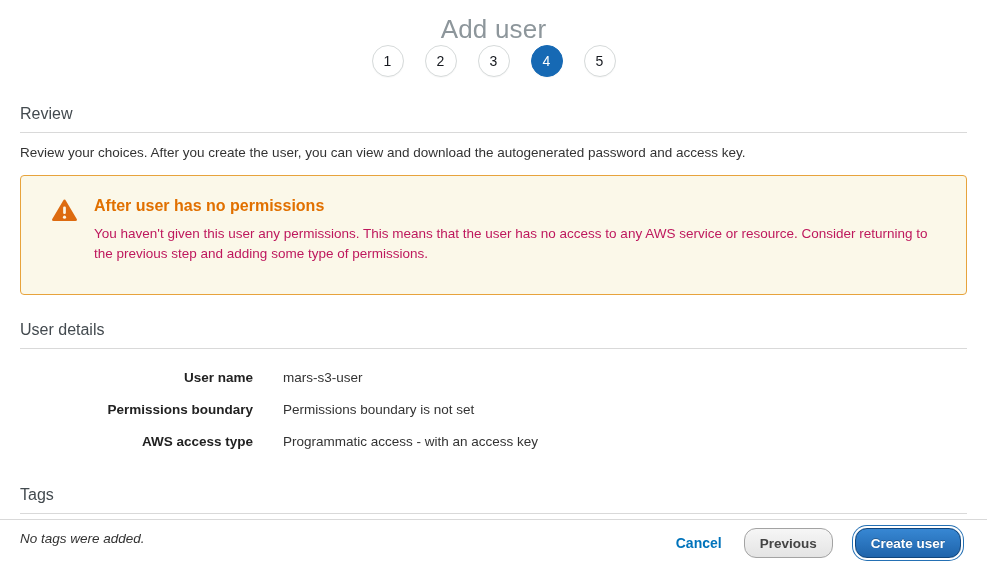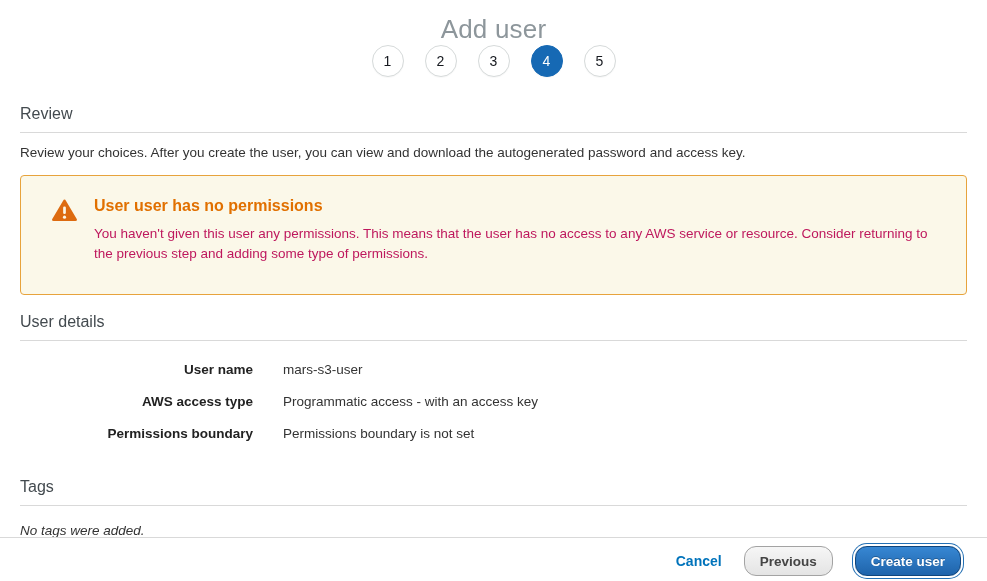--- a/index.html
+++ b/index.html
@@ -42,33 +42,33 @@
     border-radius: 4px;
     padding: 21px 35px 24px 31px;
     display: flex;
     min-height: 120px;
   }
   .warning-icon { flex: 0 0 auto; margin: 2px 17px 0 0; }
   .warning-title { color: #e17000; font-size: 16px; font-weight: 700; margin: 0 0 9px; }
   .warning-body { font-size: 13.5px; line-height: 20px; color: #be185d; margin: 0; }
 
   
-  .details-section { margin-top: 18px; }
+  .details-section { margin-top: 26px; }
   .details-rows { margin-top: 13px; }
   .details-row { display: flex; padding: 8px 0; font-size: 13.5px; line-height: 16px; }
   .details-label { width: 233px; text-align: right; font-weight: 700; color: #222; flex: 0 0 auto; }
   .details-value { padding-left: 30px; color: #333; }
 
   
   .tags-section { margin-top: 28px; }
   .tags-empty { font-style: italic; font-size: 13.5px; color: #333; margin: 17px 0 0; }
 
   
   .footer {
-    position: absolute; left: 0; right: 0; top: 537px;
+    position: absolute; left: 0; right: 0; top: 519px;
     border-top: 1px solid #d9d9d9;
     padding: 8px 22px 0 20px;
     display: flex; justify-content: flex-end; align-items: center; gap: 22px;
   }
   .link-cancel {
     color: #0073bb; font-weight: 700; font-size: 14px;
     text-decoration: none; cursor: pointer;
   }
   .btn {
     font-family: "Liberation Sans", sans-serif;
@@ -111,39 +111,39 @@
 
   <div class="warning-box">
     <span class="warning-icon">
       <svg viewBox="0 0 24 22" width="25" height="23" aria-hidden="true">
         <path d="M13.5 1.8 L23.6 19.0 Q24.7 21 22.4 21 L1.6 21 Q-0.7 21 0.4 19.0 L10.5 1.8 Q12 -0.9 13.5 1.8 Z" fill="#dd6b10"></path>
         <rect x="10.7" y="7.2" width="2.6" height="7.2" rx="1.2" fill="#fbf8e9"></rect>
         <circle cx="12" cy="17.4" r="1.5" fill="#fbf8e9"></circle>
       </svg>
     </span>
     <div>
-      <p class="warning-title">User user has no permissions</p>
+      <p class="warning-title">After user has no permissions</p>
       <p class="warning-body">You haven't given this user any permissions. This means that the user has no access to any AWS service or resource. Consider returning to the previous step and adding some type of permissions.</p>
     </div>
   </div>
 
   <div class="details-section">
     <h2 class="section">User details</h2>
     <div class="details-rows">
       <div class="details-row">
         <div class="details-label">User name</div>
         <div class="details-value">mars-s3-user</div>
       </div>
       <div class="details-row">
+        <div class="details-label">Permissions boundary</div>
+        <div class="details-value">Permissions boundary is not set</div>
+      </div>
+      <div class="details-row">
         <div class="details-label">AWS access type</div>
         <div class="details-value">Programmatic access - with an access key</div>
-      </div>
-      <div class="details-row">
-        <div class="details-label">Permissions boundary</div>
-        <div class="details-value">Permissions boundary is not set</div>
       </div>
     </div>
   </div>
 
   <div class="tags-section">
     <h2 class="section">Tags</h2>
     <p class="tags-empty">No tags were added.</p>
   </div>
 
 </div>

